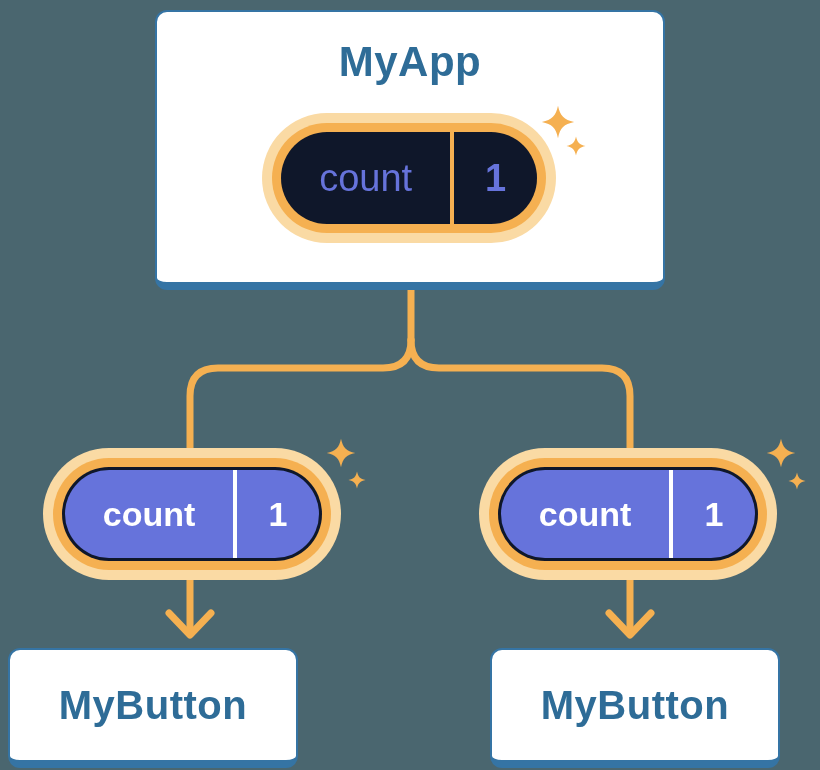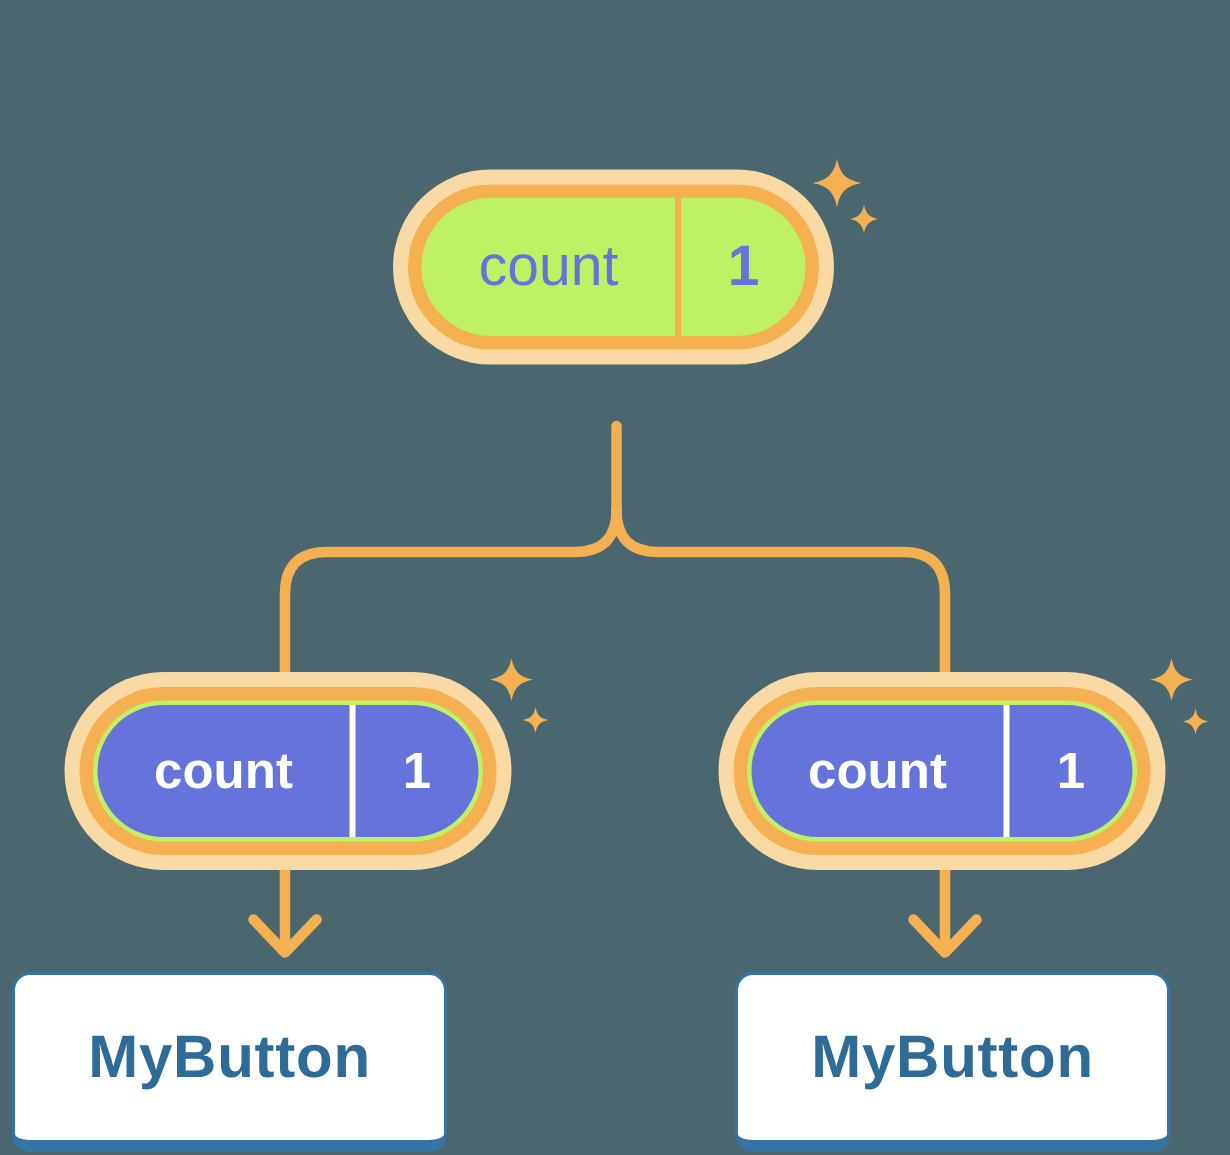--- a/index.html
+++ b/index.html
@@ -62,21 +62,21 @@
   }
   .pill-mid {
     flex: 1;
     background: #F5B051;           
     border-radius: 999px;
     padding: 9px;
     display: flex;
   }
   .pill-core {
     flex: 1;
-    background: #bef264;           
+    background: #0f172a;           
     border-radius: 999px;
     display: flex;
     overflow: hidden;
   }
   .pill-dark .pill-core { padding: 3px; }
   .pill-fill {
     flex: 1;
     border-radius: 999px;
     display: flex;
     align-items: stretch;
@@ -112,20 +112,23 @@
   <svg class="connectors" viewBox="0 0 820 770" fill="none">
     <g stroke="#F5B051" stroke-width="7" stroke-linecap="round" stroke-linejoin="round">
       <path d="M411 284 L411 340"></path>
       <path d="M411 340 Q411 368 383 368 L218 368 Q190 368 190 396 L190 634"></path>
       <path d="M411 340 Q411 368 439 368 L602 368 Q630 368 630 396 L630 634"></path>
       <path d="M169 613 L190 635 L211 613"></path>
       <path d="M609 613 L630 635 L651 613"></path>
     </g>
   </svg>
 
+  <div class="card card-root">
+    <div class="card-title">MyApp</div>
+  </div>
 
   <div class="pill pill-light pill-root">
     <div class="pill-mid">
       <div class="pill-core">
         <div class="pill-fill">
           <span class="cell cell-name">count</span>
           <span class="divider"></span>
           <span class="cell cell-value">1</span>
         </div>
       </div>

